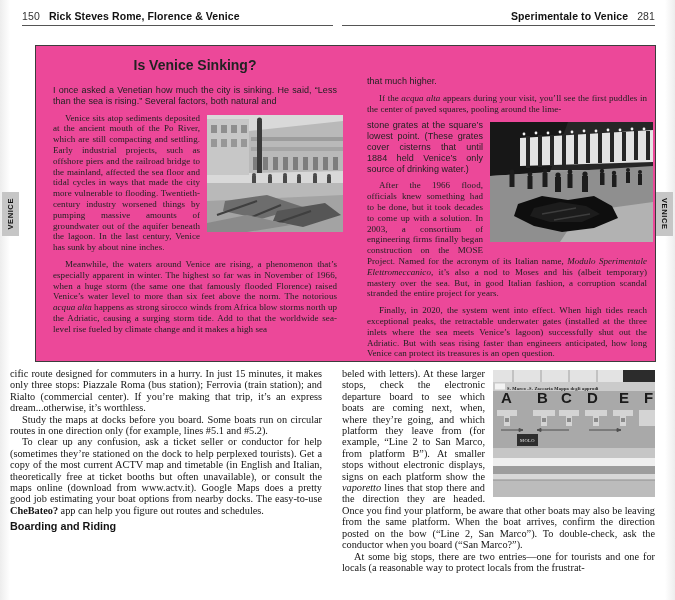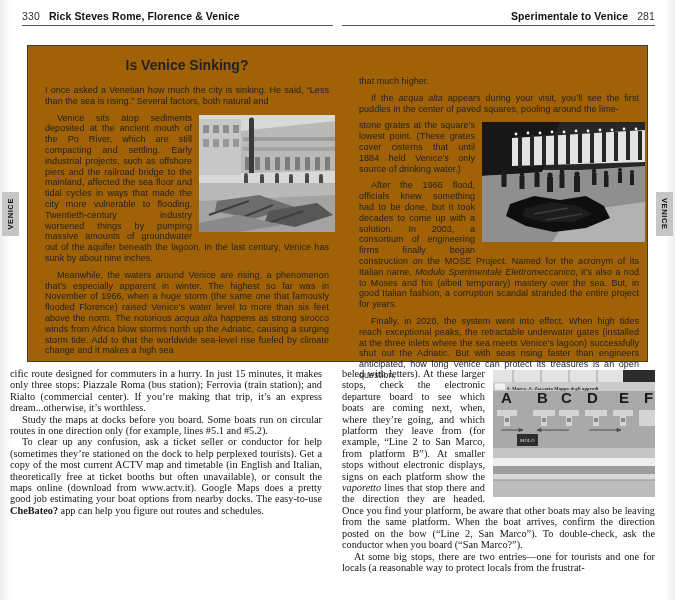--- a/index.html
+++ b/index.html
@@ -21,30 +21,30 @@
 
   
   .tab { position:absolute; width:17px; height:44px; background:#c6c6c6; display:flex;
          align-items:center; justify-content:center; }
   .tab-left { left:2px; top:192px; }
   .tab-right { left:656px; top:192px; }
   .tab span { writing-mode:vertical-rl; font-size:7.5px; font-weight:700; letter-spacing:0.6px; color:#101010; }
   .tab-left span { transform:rotate(180deg); }
 
   
-  .sbox { position:absolute; left:27px; top:45px; width:619px; height:315px;
-          border:1px solid #3c3c3c; background:#a16207; }
+  .sbox { position:absolute; left:35px; top:45px; width:619px; height:315px;
+          border:1px solid #3c3c3c; background:#ec4899; }
   .box-title { position:absolute; left:11px; top:11px; width:296px; text-align:center;
                font-size:14px; font-weight:700; color:#222; }
   .bcol { position:absolute; font-size:9px; line-height:10.8px; text-align:justify; color:#222;
           letter-spacing:0.05px; }
   .bcol-left { left:11px; top:33px; width:296px; }
   .bcol-right { left:325px; top:24px; width:292px; }
   .bcol p { margin:6px; }
-  .ind { text-indent:12px; }
+  .ind { text-indent:12px;font-family:Liberation Serif, serif; }
   .it { font-style:italic; }
 
   
   .ph1 { float:right; width:136px; height:117px; margin:2px 0 3px 7px; }
   .ph2 { float:right; width:163px; height:120px; margin:2px 0 3px 7px; }
   .mapf { float:right; width:162px; height:127px; margin:2px 0 4px 8px; position:relative; }
   .ph1 svg,.ph2 svg,.mapf svg { display:block; }
 
   
   .mt { position:absolute; font-family:"Liberation Serif",serif; font-size:10.3px;
@@ -65,21 +65,21 @@
                font-size:4.5px; padding:0.5px 3px; letter-spacing:0.4px; }
 </style>
 </head>
 <body>
 
 <div id="page">
   <div class="edge edge-l"></div>
   <div class="edge edge-r"></div>
 
   <div class="rhead rhead-left">
-    <span class="num">330</span>&nbsp;&nbsp;
+    <span class="num">150</span>&nbsp;&nbsp;
     <span class="ttl">Rick Steves Rome, Florence &amp; Venice</span>
   </div>
   <div class="rhead rhead-right">
     <span class="ttl">Sperimentale to Venice</span>&nbsp;&nbsp;
     <span class="num">281</span>
   </div>
   <div class="hrule hrule-left"></div>
   <div class="hrule hrule-right"></div>
 
   <div class="tab tab-left">
@@ -219,20 +219,21 @@
         <p class="ind"><span>After the 1966 flood, officials knew something had to be done, but it took decades to come up with a solution. In 2003, a consortium of engineering firms finally began construction on the MOSE Project. Named for the acronym of its Italian name, </span><span class="it">Modulo Sperimentale Elettromeccanico</span><span>, it’s also a nod to Moses and his (albeit temporary) mastery over the sea. But, in good Italian fashion, a corruption scandal stranded the entire project for years.</span></p>
         <p class="ind"><span>Finally, in 2020, the system went into effect. When high tides reach exceptional peaks, the retractable underwater gates (installed at the three inlets where the sea meets Venice’s lagoon) successfully shut out the Adriatic. But with seas rising faster than engineers anticipated, how long Venice can protect its treasures is an open question.</span></p>
       </div>
     </div>
   </div>
 
   <div class="mt main-left">
     <p><span>cific route designed for commuters in a hurry. In just 15 minutes, it makes only three stops: Piazzale Roma (bus station); Ferrovia (train station); and Rialto (commercial center). If you’re making that trip, it’s an express dream...otherwise, it’s worthless.</span></p>
     <p class="ind"><span>Study the maps at docks before you board. Some boats run on circular routes in one direction only (for example, lines #5.1 and #5.2).</span></p>
     <p class="ind"><span>To clear up any confusion, ask a ticket seller or conductor for help (sometimes they’re stationed on the dock to help perplexed tourists). Get a copy of the most current ACTV map and timetable (in English and Italian, theoretically free at ticket booths but often unavailable), or consult the maps online (download from www.actv.it). Google Maps does a pretty good job estimating your boat options from nearby docks. The easy-to-use </span><span class="bold">CheBateo?</span><span> app can help you figure out routes and schedules.</span></p>
+    <div class="mh">Boarding and Riding</div>
   </div>
 
   <div class="mt main-right">
     <div class="mapf">
       <svg width="162" height="127" viewBox="0 0 162 127">
         <rect x="0" y="0" width="162" height="127" fill="#e3e3e3"></rect>
         <g stroke="#c2c2c2" stroke-width="2">
           <line x1="20" y1="0" x2="20" y2="12"></line>
             <line x1="48" y1="0" x2="48" y2="12"></line>
           <line x1="76" y1="0" x2="76" y2="12"></line>

